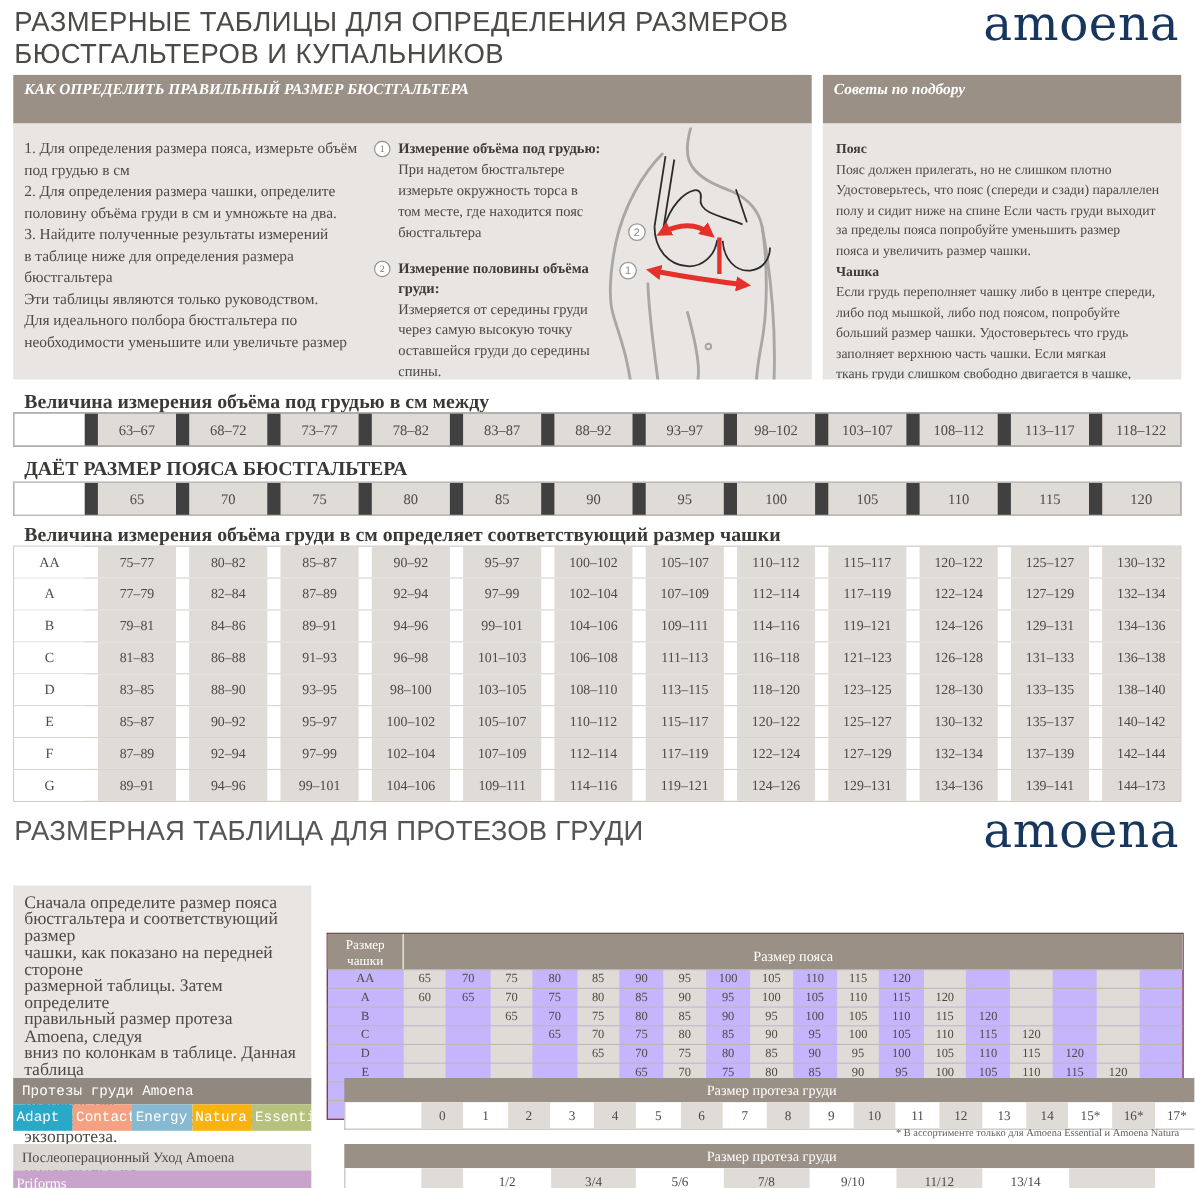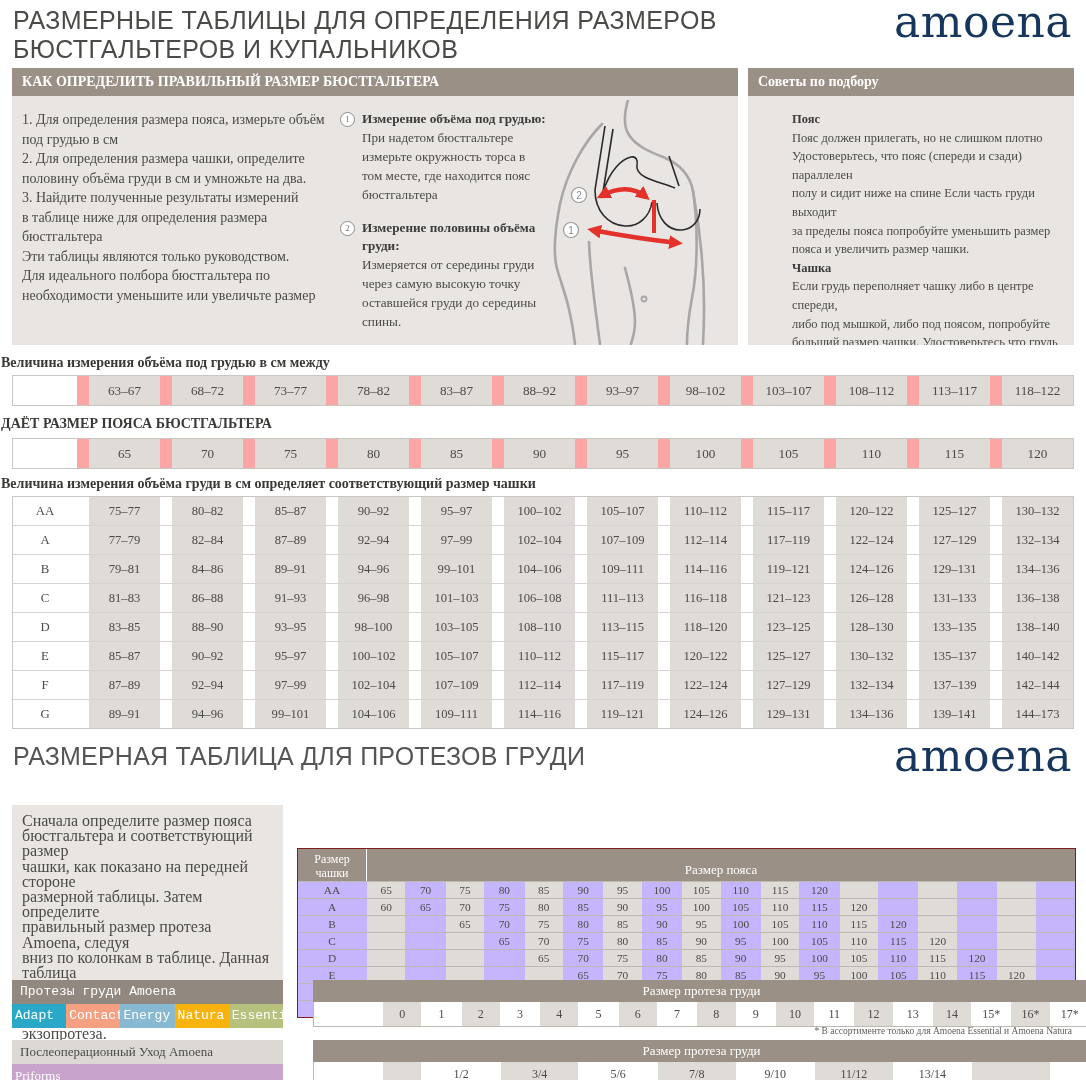--- a/index.html
+++ b/index.html
@@ -11,38 +11,38 @@
   .brand-logo{position:absolute;font-family:"DejaVu Serif","Liberation Serif",serif;
               font-size:44px;line-height:44px;color:#17365d;letter-spacing:0.5px;}
   #logo-top{right:14px;top:0px;}
   #logo-mid{right:14px;top:734px;}
   .doc-title2{position:absolute;left:13px;top:742px;font-family:"Liberation Sans",sans-serif;
               font-weight:300;font-size:25px;color:#555557;letter-spacing:0.2px;}
   
   .panel{position:absolute;background:#e8e5e2;overflow:hidden;}
   #panel-left{left:12px;top:68px;width:726px;height:277px;}
   #panel-right{left:748px;top:68px;width:326px;height:277px;}
-  .panel-header{height:28px;background:#9b9086;color:#fff;font-weight:bold;font-size:14px;
-                line-height:28px;padding:0 10px;}
+  .panel-header{height:44px;background:#9b9086;color:#fff;font-weight:bold;font-size:14px;
+                line-height:28px;padding:0 10px;font-style:italic;}
   .pl-content{display:flex;padding:14px 6px 0 10px;}
   .col-steps{width:312px;font-size:14px;line-height:19.5px;white-space:pre-line;}
   .col-measures{width:220px;padding-left:6px;box-sizing:border-box;}
   .measure-item{position:relative;padding-left:22px;margin-bottom:15px;}
   .m-circle{position:absolute;left:0;top:2px;width:13px;height:13px;border:1px solid #8f8d8a;
             border-radius:50%;color:#7b7976;font-size:9px;text-align:center;line-height:13px;background:#fff;}
   .m-title{font-weight:bold;font-size:13.2px;line-height:18px;color:#3e3c3a;white-space:pre-line;}
   .m-text{font-size:13.2px;line-height:19px;white-space:pre-line;}
   .col-figure{flex:1;position:relative;}
   .col-figure svg{position:absolute;top:-10px;right:2px;}
-  .pr-content{padding:14px 10px 0 12px;font-size:12.5px;line-height:18.6px;margin-left:32px;}
+  .pr-content{padding:14px 10px 0 12px;font-size:12.5px;line-height:18.6px;}
   .tip-title{font-weight:bold;color:#3e3c3a;}
   .tip-text{white-space:pre-line;}
   
-  .tbl-label{position:absolute;left:1px;font-weight:bold;font-size:14px;color:#3b3936;}
-  .strip{position:absolute;left:12px;width:1060px;height:29px;border:1px solid #c9c5c0;background:#fca5a5;
+  .tbl-label{position:absolute;left:22px;font-weight:bold;font-size:18px;color:#3b3936;}
+  .strip{position:absolute;left:12px;width:1060px;height:29px;border:1px solid #c9c5c0;background:#404040;
          display:grid;grid-template-columns:64px repeat(12,1fr);column-gap:12px;}
   .strip .lead{background:#fff;}
   .strip .vcell{background:#dfdbd6;text-align:center;line-height:29px;font-size:13.2px;}
   #cup-table{position:absolute;left:12px;top:496px;width:1060px;border:1px solid #c9c5c0;background:#fff;}
   .cup-row{display:grid;grid-template-columns:64px repeat(12,1fr);column-gap:12px;height:28px;
            border-bottom:1px solid #d7d3cf;}
   .cup-row:last-child{border-bottom:none;}
   .cup-row .lead{background:#fff;text-align:center;line-height:28px;font-size:12.8px;}
   .cup-row .vcell{background:#dfdbd6;text-align:center;line-height:28px;font-size:12.6px;}
   

